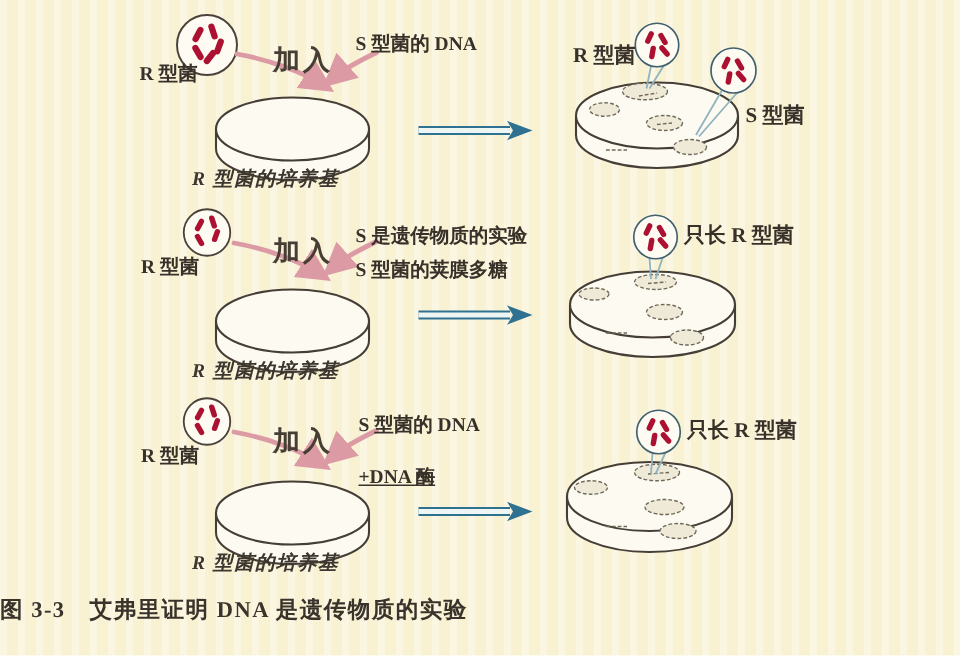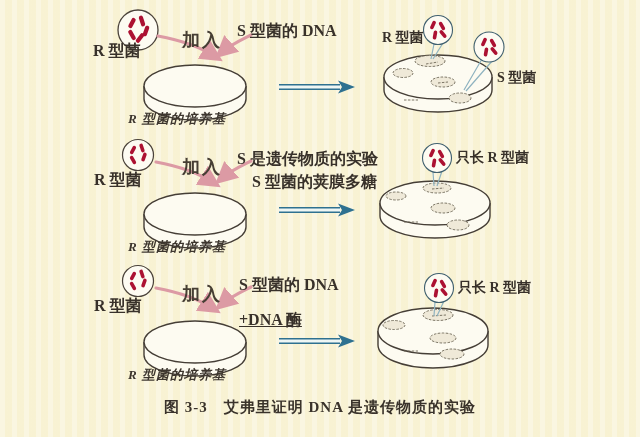--- a/index.html
+++ b/index.html
@@ -11,31 +11,31 @@
   .canvas::before {
     content:""; position:absolute; inset:0; pointer-events:none;
     background:repeating-linear-gradient(90deg,
       rgba(255,255,255,0.40) 0px, rgba(255,255,255,0.40) 5px,
       rgba(244,234,185,0.35) 5px, rgba(244,234,185,0.35) 12px);
     mix-blend-mode:normal; opacity:.55;
   }
   .abs { position:absolute; }
   svg.abs { overflow:visible; }
   .lbl {
-    font-weight:700; color:#38312a; font-size:16px;
+    font-weight:700; color:#38312a; font-size:13px;
     white-space:nowrap; line-height:1.15; z-index:5;
   }
   .lbl-sm { font-size:14px; }
   .hand { color:#463e34; letter-spacing:2px; font-size:18px; }
   .medium-lbl {
     font-style:italic; font-size:13px; width:140px; text-align:left;
     letter-spacing:1px; color:#3d362e;
   }
   .caption {
-    left:0; top:399px; width:640px; text-align:center;
+    left:0; top:399px; width:640px; 
     font-size:15px; letter-spacing:1px; color:#3a332b;
   }
 </style>
 </head>
 <body>
 
 <div class="canvas">
 
   <svg width="0" height="0" class="abs">
     <defs>
@@ -127,21 +127,21 @@
     </g>
   </svg>
   <div class="abs lbl" style="left:94px; top:171px;">R 型菌</div>
 
   <svg class="abs" style="left:150px; top:156px;" width="78" height="36">
     <path d="M6,6 C28,10 50,18 64,27" fill="none" stroke="#dc9aa4" stroke-width="3.2" stroke-linecap="round" marker-end="url(#pinkhead)"></path>
   </svg>
   <div class="abs lbl hand" style="left:182px; top:157px;">加入</div>
 
   <div class="abs lbl" style="left:237px; top:150px;">S 是遗传物质的实验</div>
-  <div class="abs lbl" style="left:252px; top:173px;text-align:right;">S 型菌的荚膜多糖</div>
+  <div class="abs lbl" style="left:237px; top:173px;text-align:right;">S 型菌的荚膜多糖</div>
   <svg class="abs" style="left:205px; top:156px;" width="52" height="30">
     <path d="M46,5 C36,10 25,15 16,23" fill="none" stroke="#dc9aa4" stroke-width="3.2" stroke-linecap="round" marker-end="url(#pinkhead)"></path>
   </svg>
 
   <svg class="abs" style="left:142px; top:190px;" width="106" height="62" viewBox="0 0 106 62">
     <path d="M2,24 L2,37 A51,21 0 0 0 104,37 L104,24" fill="#fdfbf1" stroke="#453e36" stroke-width="1.4"></path>
     <ellipse cx="53" cy="24" rx="51" ry="21" fill="#fdfbf1" stroke="#453e36" stroke-width="1.4"></ellipse>
   </svg>
   <div class="abs lbl medium-lbl" style="left:128px; top:240px;">R 型菌的培养基</div>
 

